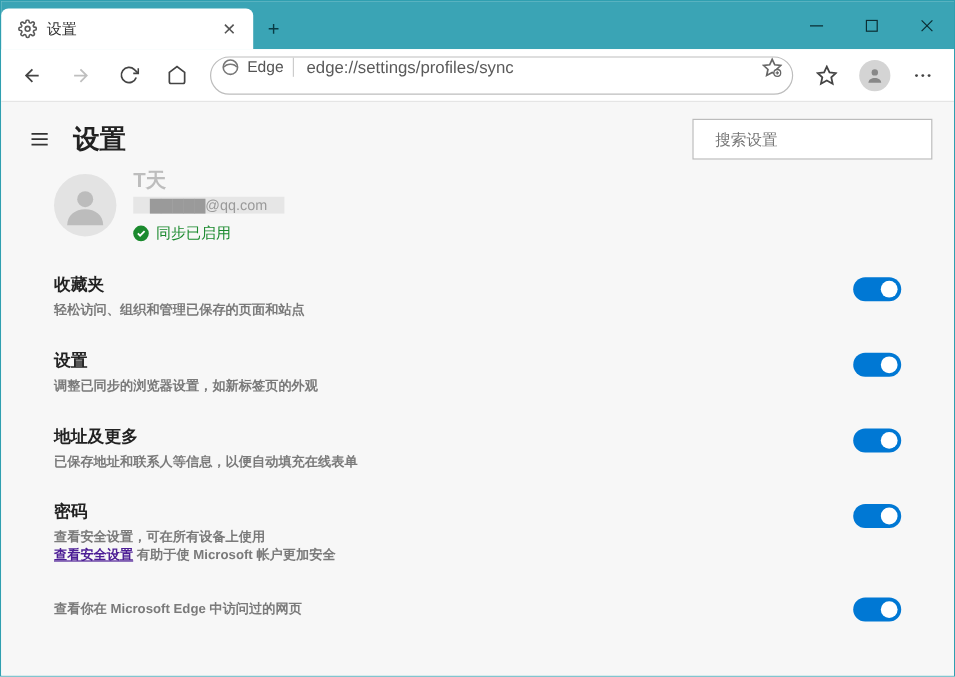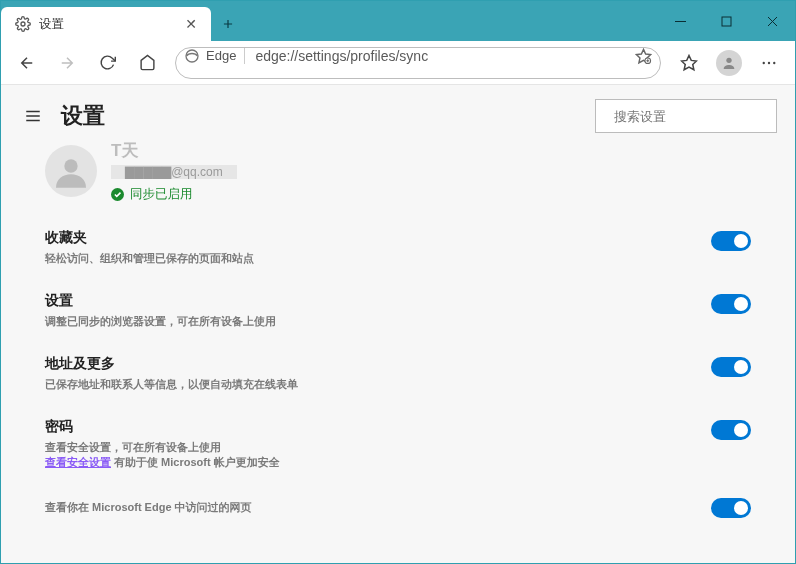--- a/index.html
+++ b/index.html
@@ -21,36 +21,36 @@
   .tool-btn.disabled { color: #bfbfbf; }
   .urlbar { flex: 1; height: 32px; border: 1px solid #bdbdbd; border-radius: 16px; display: flex; align-items: flex-start; padding: 0 8px; margin: 0 6px; }
   .urlbar .edge-chip { display: flex; align-items: center; gap: 6px; font-size: 13px; color: #555; padding-right: 8px; border-right: 1px solid #ccc; }
   .urlbar .url { font-size: 14px; color: #5a5a5a; padding-left: 10px; flex: 1; }
   .urlbar .addfav { color: #666; }
   .avatar-circle { width: 26px; height: 26px; border-radius: 50%; background: #d4d4d4; display: flex; align-items: center; justify-content: center; }
   .content { flex: 1; background: #f7f7f7; display: flex; flex-direction: column; overflow: hidden; }
   .settings-header { display: flex; align-items: center; padding: 14px 18px 18px; gap: 14px; }
   .menu-btn { width: 28px; height: 28px; display:flex; align-items:center; justify-content:center; color:#333; }
   .settings-title { font-size: 22px; font-weight: 600; color: #222; flex: 1; }
-  .search-box { width: 182px; height: 34px; border: 1px solid #bcbcbc; background: #fff; display: flex; align-items: center; padding: 0 10px; gap: 8px; }
+  .search-box { width: 200px; height: 34px; border: 1px solid #bcbcbc; background: #fff; display: flex; align-items: center; padding: 0 10px; gap: 8px; }
   .search-box input { border: none; outline: none; font-size: 13px; flex: 1; background: transparent; }
   .profile-row { display: flex; align-items: flex-start; padding: 0 44px 14px; gap: 14px; }
   .profile-avatar { width: 52px; height: 52px; border-radius: 50%; background: #e3e3e3; display:flex; align-items:center; justify-content:center; margin-top:-6px; overflow:hidden; }
   .profile-info { flex: 1; }
   .profile-name { font-size: 17px; color: #bdbdbd; font-weight:600; margin-top:-12px; }
   .profile-email { font-size: 12px; color: #9a9a9a; background:#e6e6e6; display:inline-block; padding:0 14px; margin-top:2px; }
   .sync-status { display: flex; align-items: center; gap: 6px; margin-top: 6px; font-size: 12.5px; color: #1b8a2e; }
   .sync-status .dot { width: 13px; height: 13px; border-radius: 50%; background: #1b8a2e; display:flex; align-items:center; justify-content:center; }
   .closesync { background: #f0f0f0; border: 1px solid #cfcfcf; padding: 5px 12px; font-size: 13px; color:#333; }
   .list { flex:1; overflow:auto; padding: 0 44px; }
   .item { display: flex; align-items: flex-start; padding: 12px 0 14px; }
   .item-text { flex: 1; }
   .item-title { font-size: 14px; font-weight: 600; color: #222; }
   .item-desc { font-size: 11px; color: #7a7a7a; margin-top: 4px; font-weight: bold; }
-  .item-desc a { color: #8b5cf6; text-decoration: underline; text-align: right; }
+  .item-desc a { color: #4c1d95; text-decoration: underline; text-align: right; }
   .toggle { width: 40px; height: 20px; border-radius: 10px; background: #0078d4; position: relative; flex-shrink:0; margin-top:2px; }
   .toggle::after { content:""; position:absolute; right:3px; top:3px; width:14px; height:14px; border-radius:50%; background:#fff; }
   svg { display:block; }
 </style>
 </head>
 <body>
 
 <div class="window">
   <div class="titlebar">
     <div class="tab">
@@ -189,21 +189,21 @@
       <div class="item">
           <div class="item-text">
             <div class="item-title">收藏夹</div>
             <div class="item-desc">轻松访问、组织和管理已保存的页面和站点</div>
           </div>
           <div class="toggle"></div>
         </div>
       <div class="item">
           <div class="item-text">
             <div class="item-title">设置</div>
-            <div class="item-desc">调整已同步的浏览器设置，可在所有设备上使用</div>
+            <div class="item-desc">调整已同步的浏览器设置，如新标签页的外观</div>
           </div>
           <div class="toggle"></div>
         </div>
       <div class="item">
           <div class="item-text">
             <div class="item-title">地址及更多</div>
             <div class="item-desc">已保存地址和联系人等信息，以便自动填充在线表单</div>
           </div>
           <div class="toggle"></div>
         </div>

